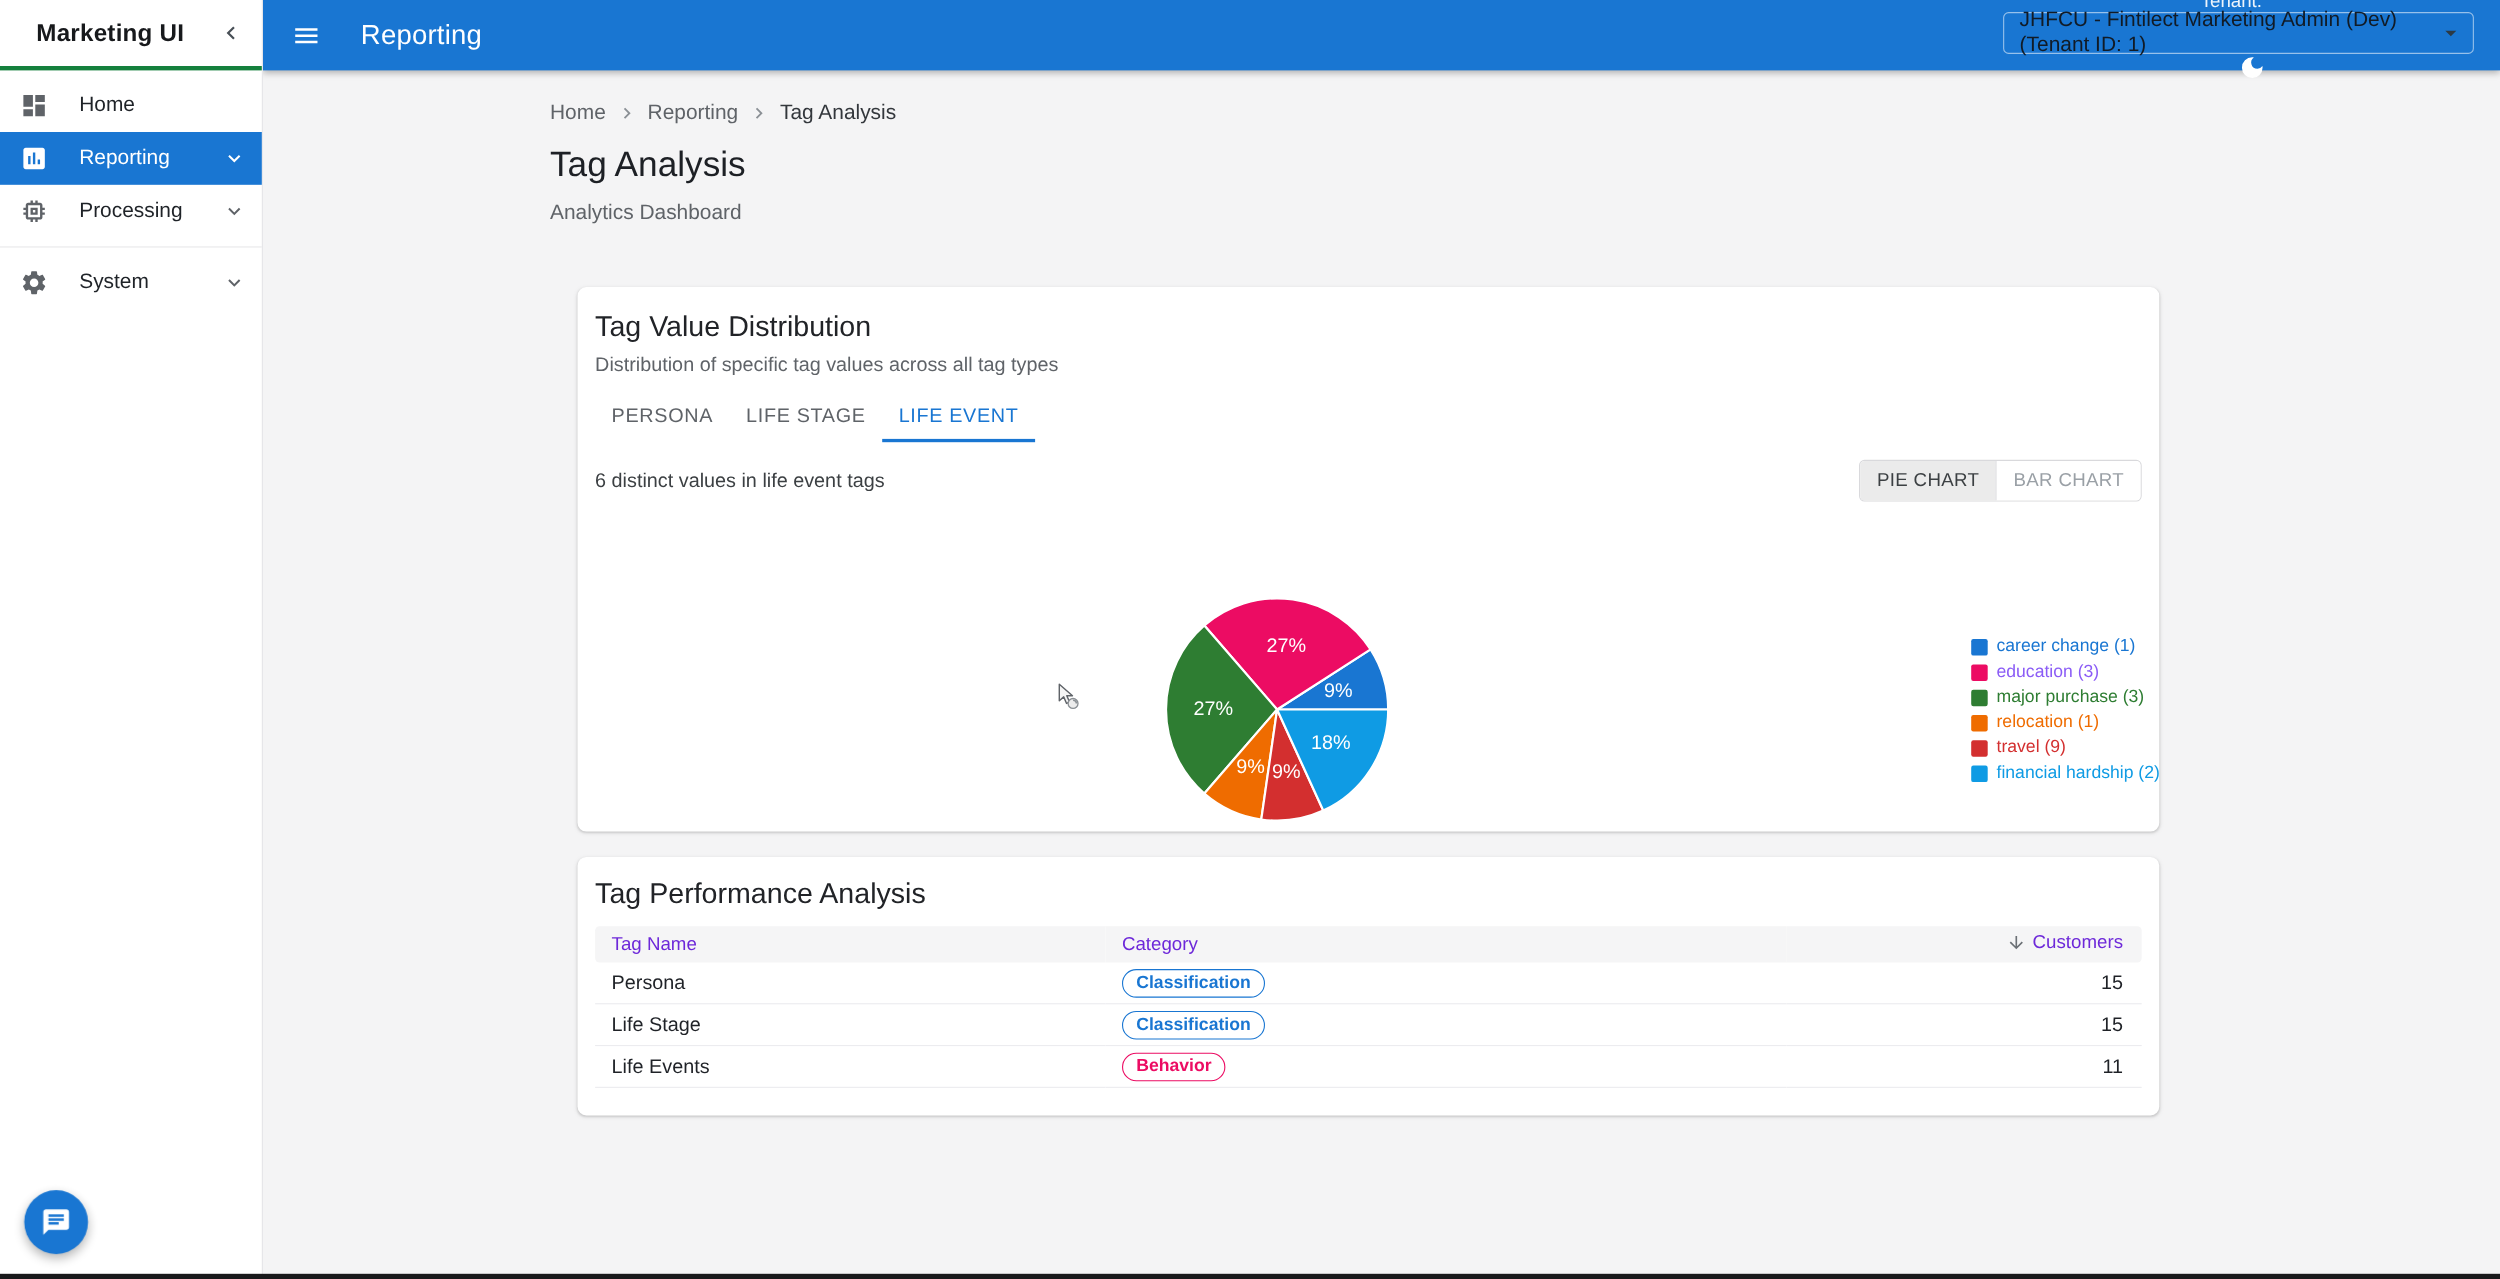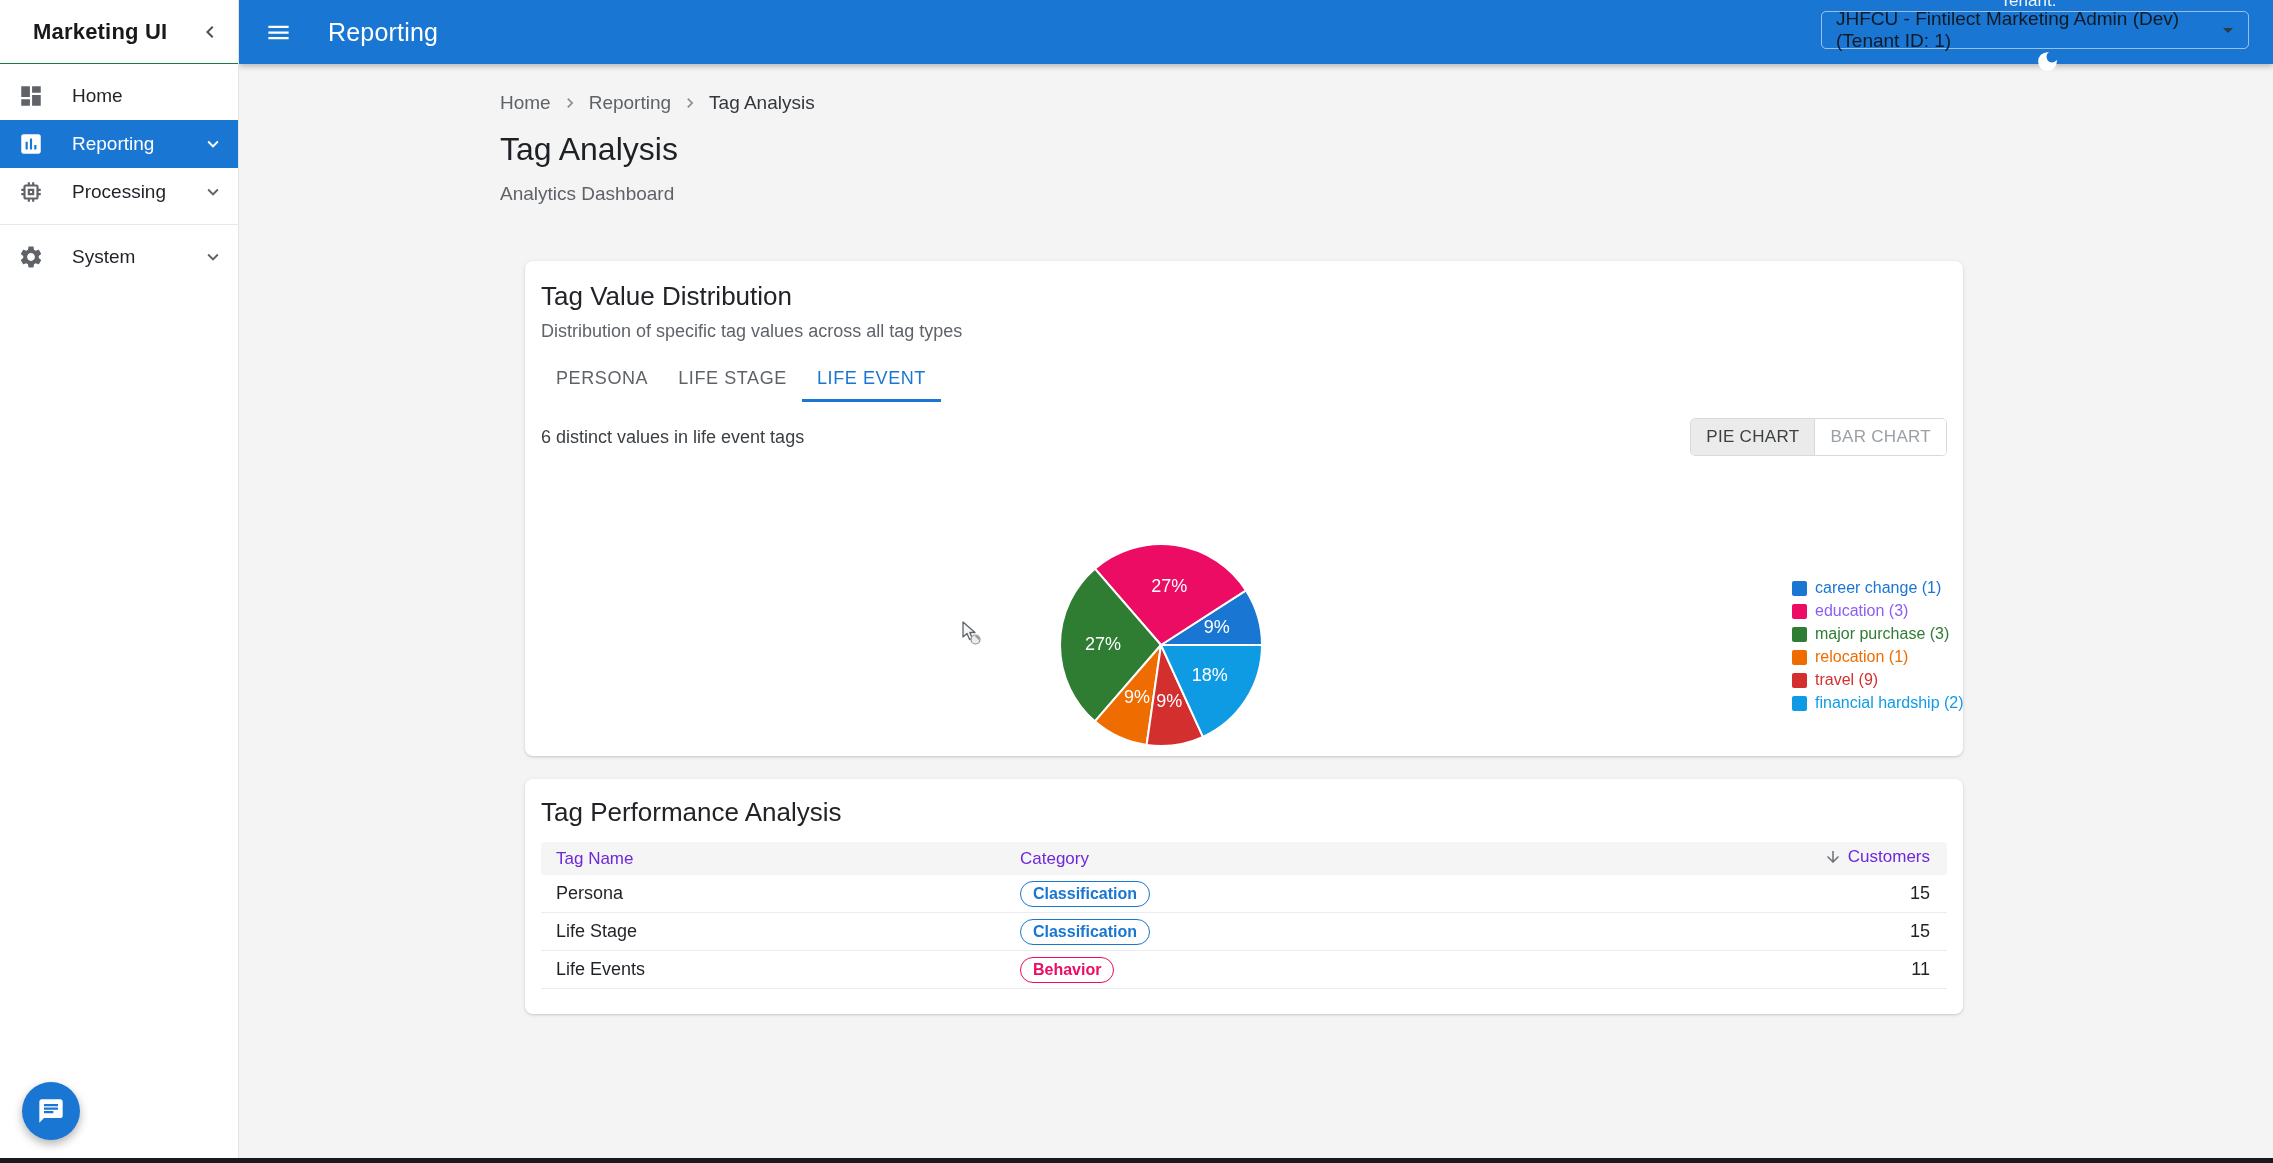--- a/index.html
+++ b/index.html
@@ -2,21 +2,21 @@
 <html><head>
 <meta charset="utf-8">
 <style>
   * { box-sizing: border-box; margin: 0; padding: 0; }
   html,body { width: 2273px; height: 1163px; overflow: hidden; }
   body { font-family: "Liberation Sans", sans-serif; background: #f4f4f5; position: relative; }
   button { font-family: inherit; cursor: pointer; }
 
   
   .sidebar { position: fixed; left: 0; top: 0; width: 239px; height: 1163px; background: #fff; border-right: 1px solid #e4e4e7; z-index: 5; }
-  .brand { height: 64px; display: flex; align-items: center; padding: 0 16px 0 33px; border-bottom: 1px solid #15803d; }
+  .brand { height: 64px; display: flex; align-items: center; padding: 0 16px 0 33px; border-bottom: 4px solid #15803d; }
   .brand-name { font-size: 22px; font-weight: 700; color: #17191c; flex: 1; letter-spacing: .2px; }
   .collapse-btn { background: none; border: none; color: #495057; display: flex; align-items: center; }
   .nav { padding-top: 8px; }
   .nav-item { height: 48px; display: flex; align-items: center; padding: 0 14px 0 18px; color: #1f2328; font-size: 19px; cursor: pointer; }
   .nav-item .nicon { width: 26px; height: 26px; margin-right: 28px; color: #5f6368; flex: 0 0 auto; }
   .nav-item .chev { margin-left: auto; color: #5f6368; display: flex; }
   .nav-item.active { background: #1976d2; color: #fff; }
   .nav-item.active .nicon, .nav-item.active .chev { color: #fff; }
   .nav-divider { height: 1px; background: #e8e8ea; margin: 8px 0; }
 

